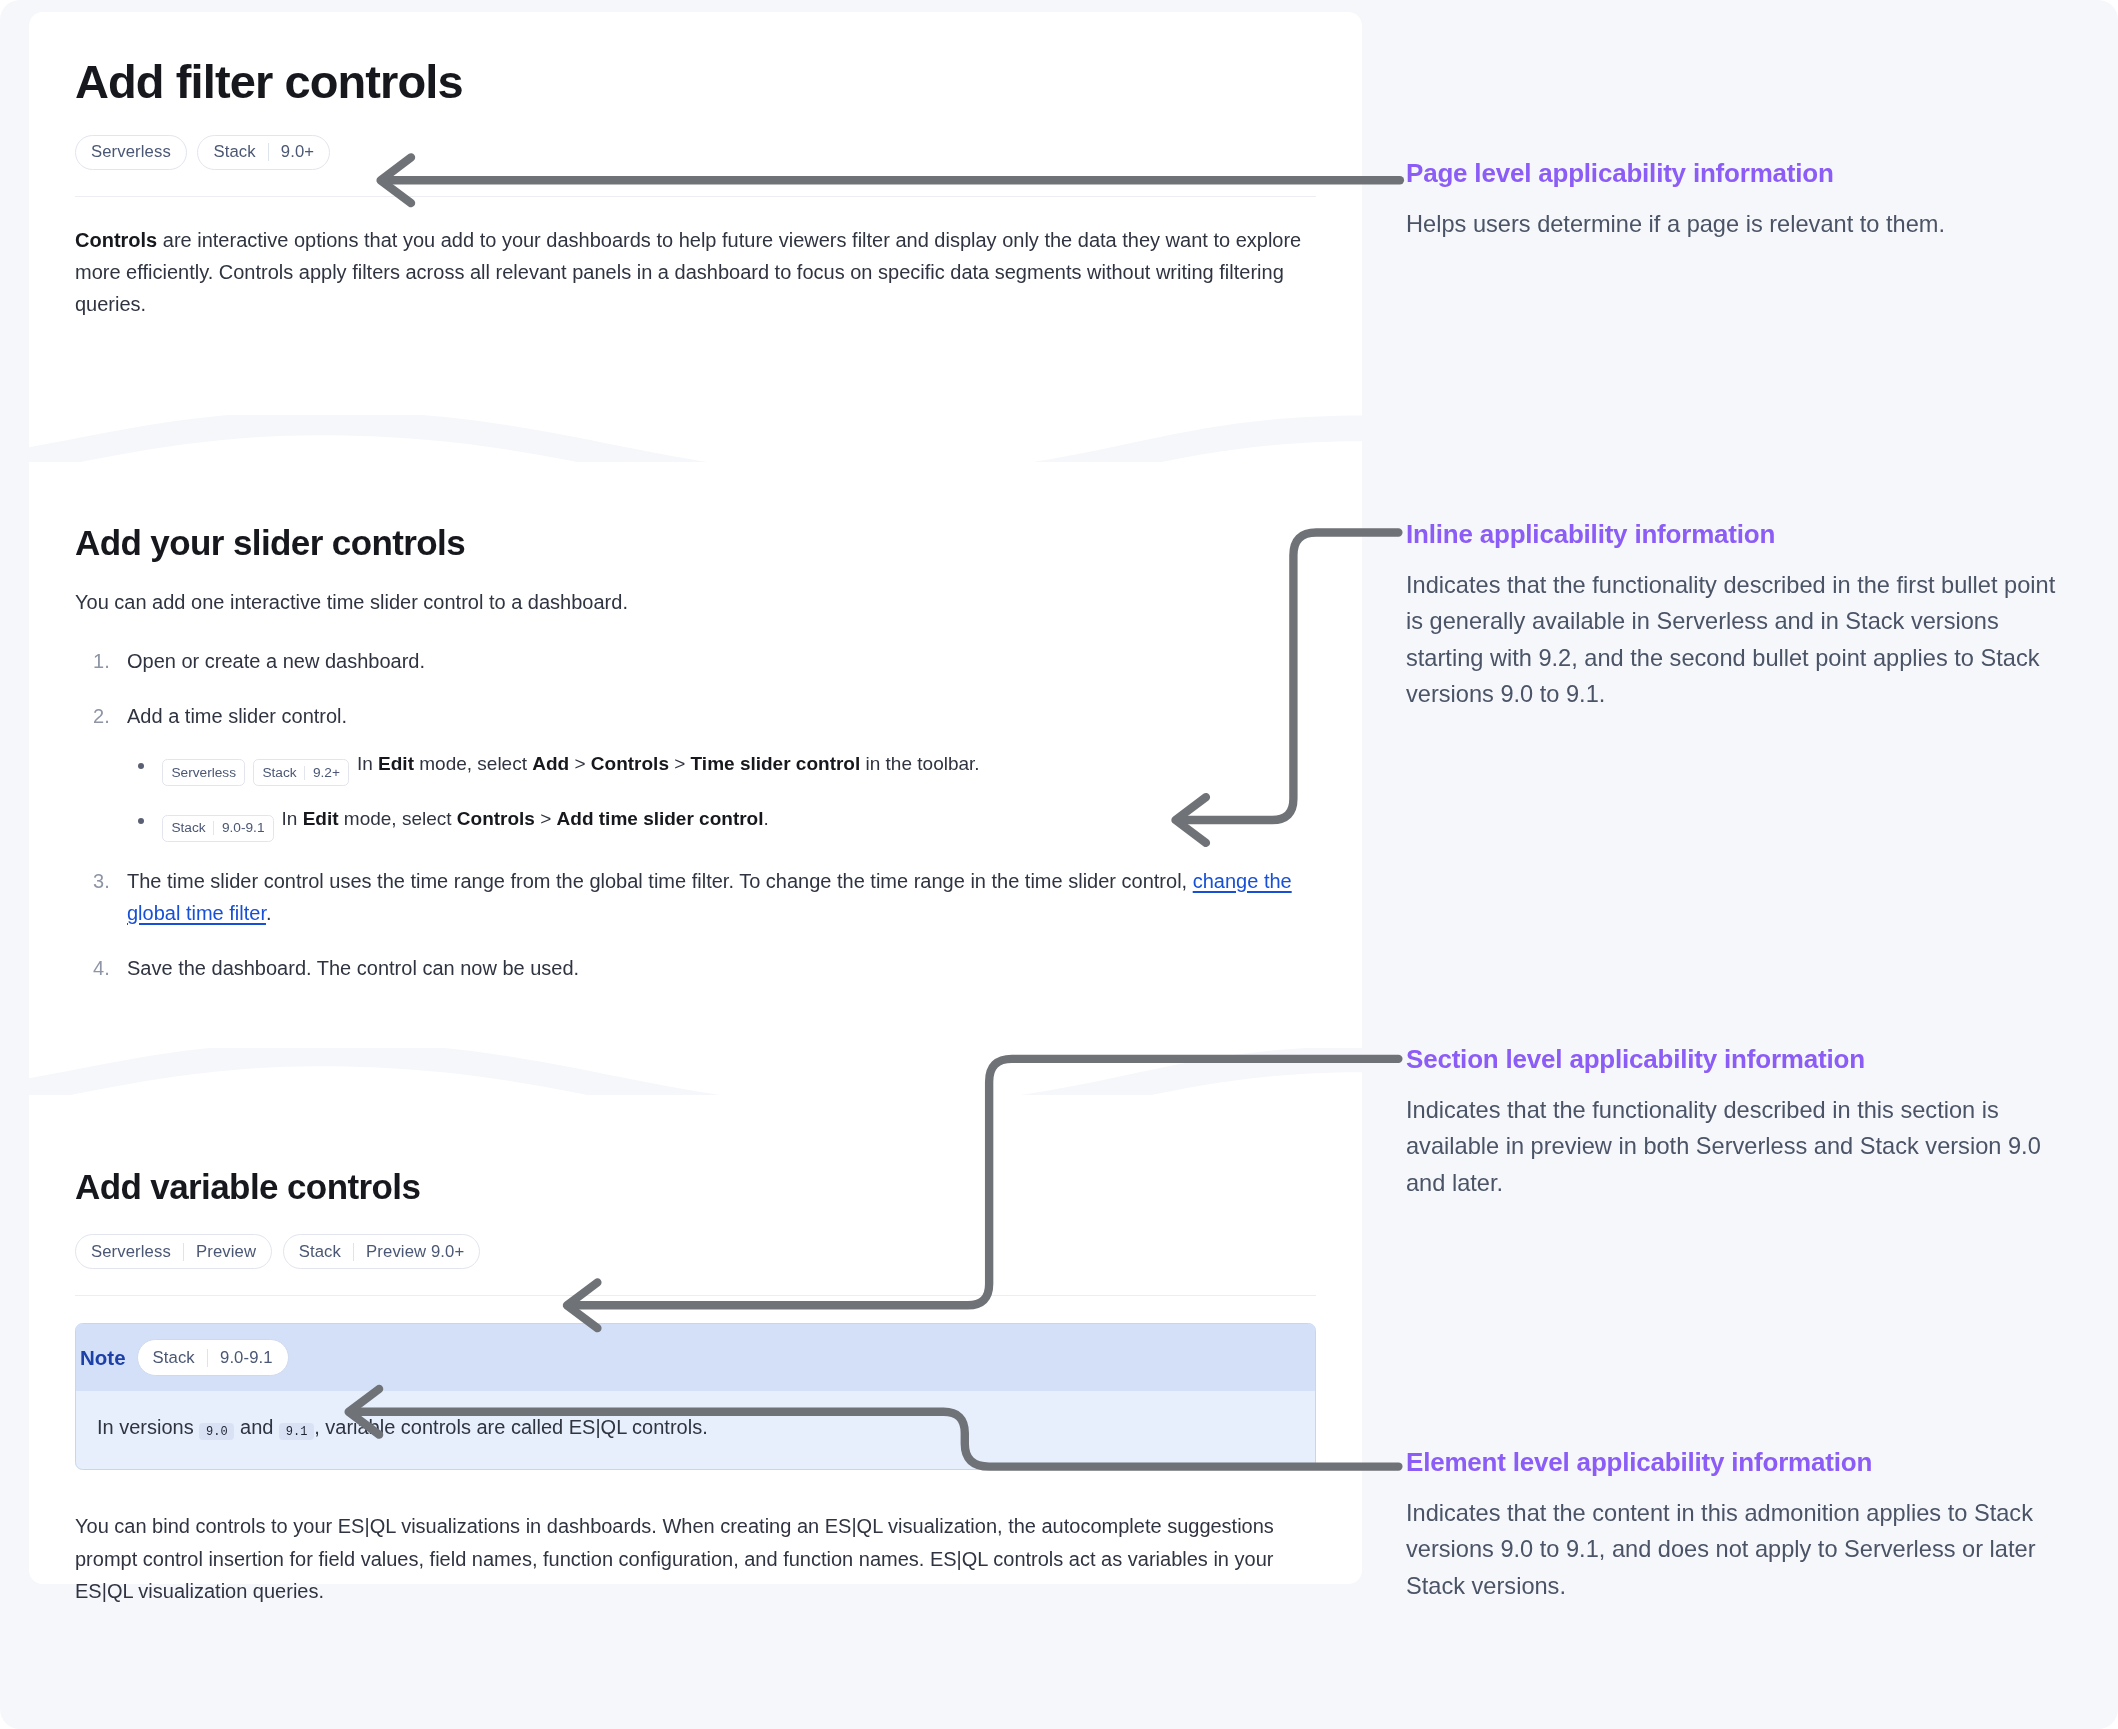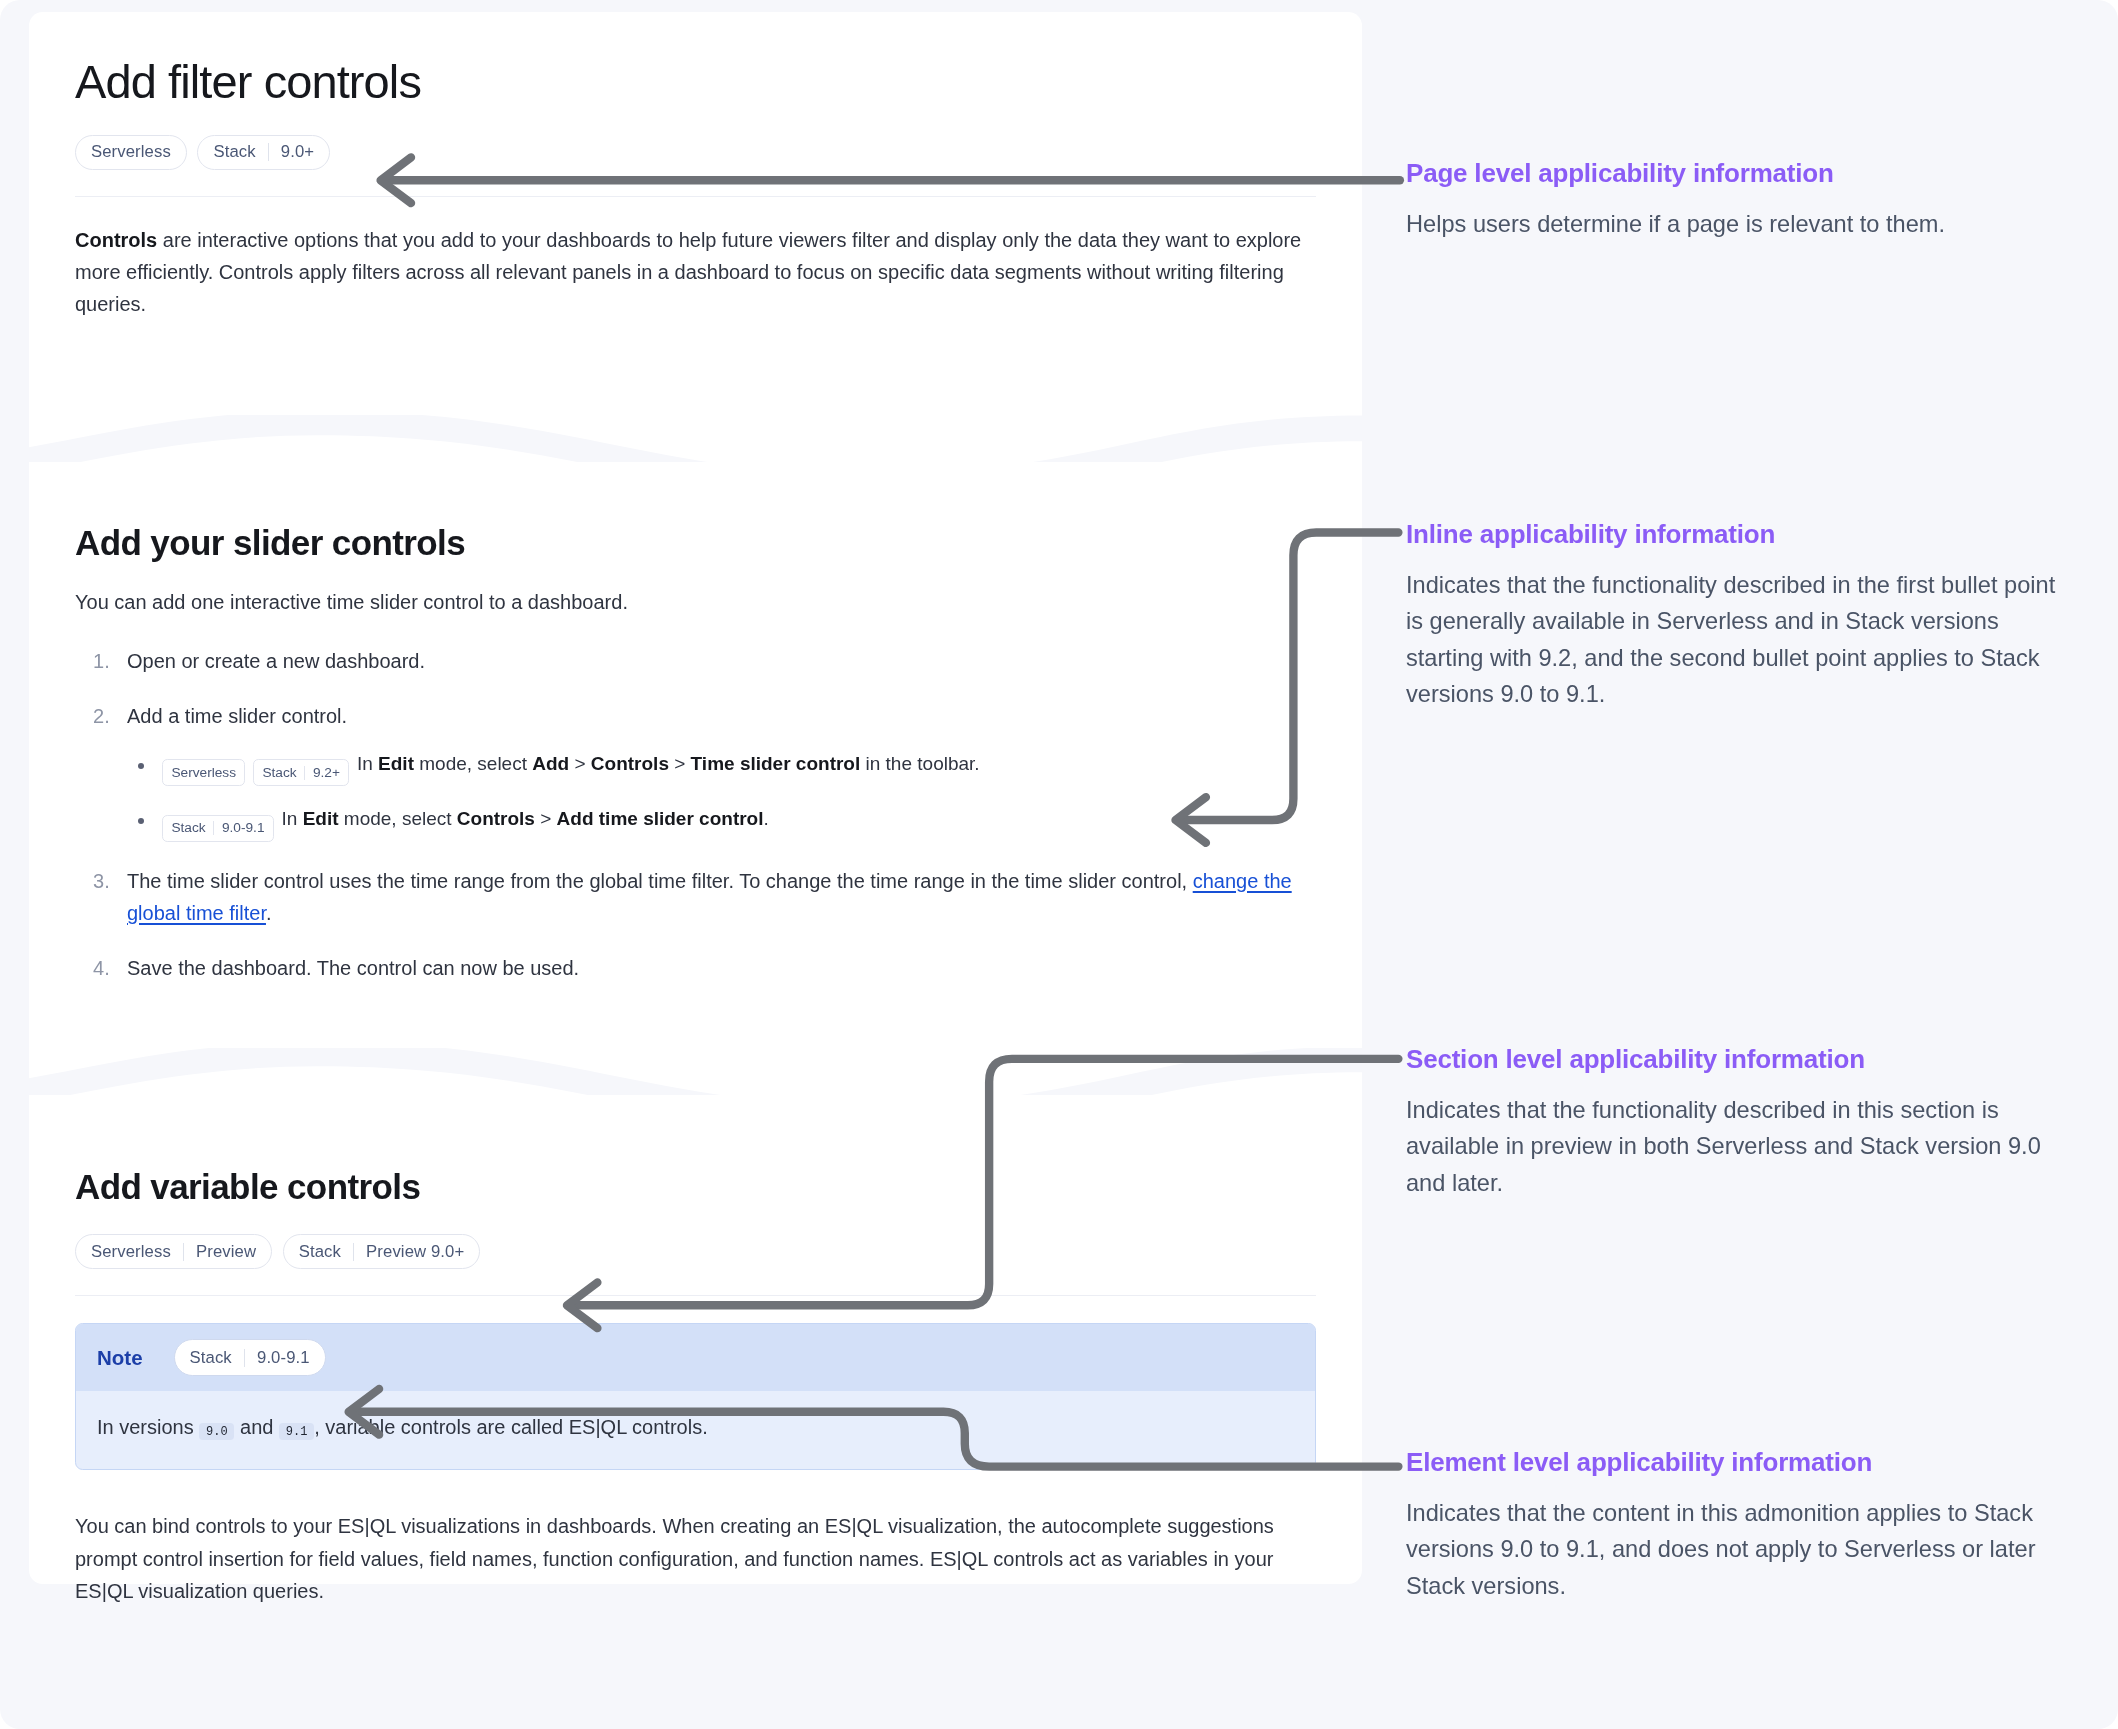--- a/index.html
+++ b/index.html
@@ -33,21 +33,21 @@
   .wave{position:absolute;left:0;width:1333px;height:114px;}
   .wave.w1{top:373px;}
   .wave.w2{top:1004px;}
 
   .inner{position:absolute;left:46px;right:46px;}
 
   h1.page-title{
     margin:0;
     font-size:47px;
     line-height:1.12;
-    font-weight:400;
+    font-weight:700;
     letter-spacing:-0.9px;
     color:#16181d;
   }
   h2.section-title{
     margin:0;
     font-size:35px;
     line-height:1.15;
     font-weight:700;
     letter-spacing:-0.6px;
     color:#16181d;
@@ -133,22 +133,22 @@
 
   
   .note{
     border:1.2px solid #c5d6f5;
     border-radius:7.6px;
     overflow:hidden;
     background:#e7eefc;
   }
   .note-head{
     background:#d3e0f8;
-    display:flex;align-items:center;gap:31px;
-    padding:15px 21px;
+    display:flex;align-items:center;gap:11px;
+    padding:15px 4px;
   }
   .note-label{font-size:20.5px;font-weight:700;color:#1c3fa8;}
   .note-head .pill{height:37px;border-color:#cfd9ee;}
   .note-body{
     padding:20px 21px 26px 21px;
     font-size:20px;line-height:1.6;color:#2f3440;
   }
   code.code{
     font-family:"Liberation Mono", monospace;
     background:#d9e2f5;

